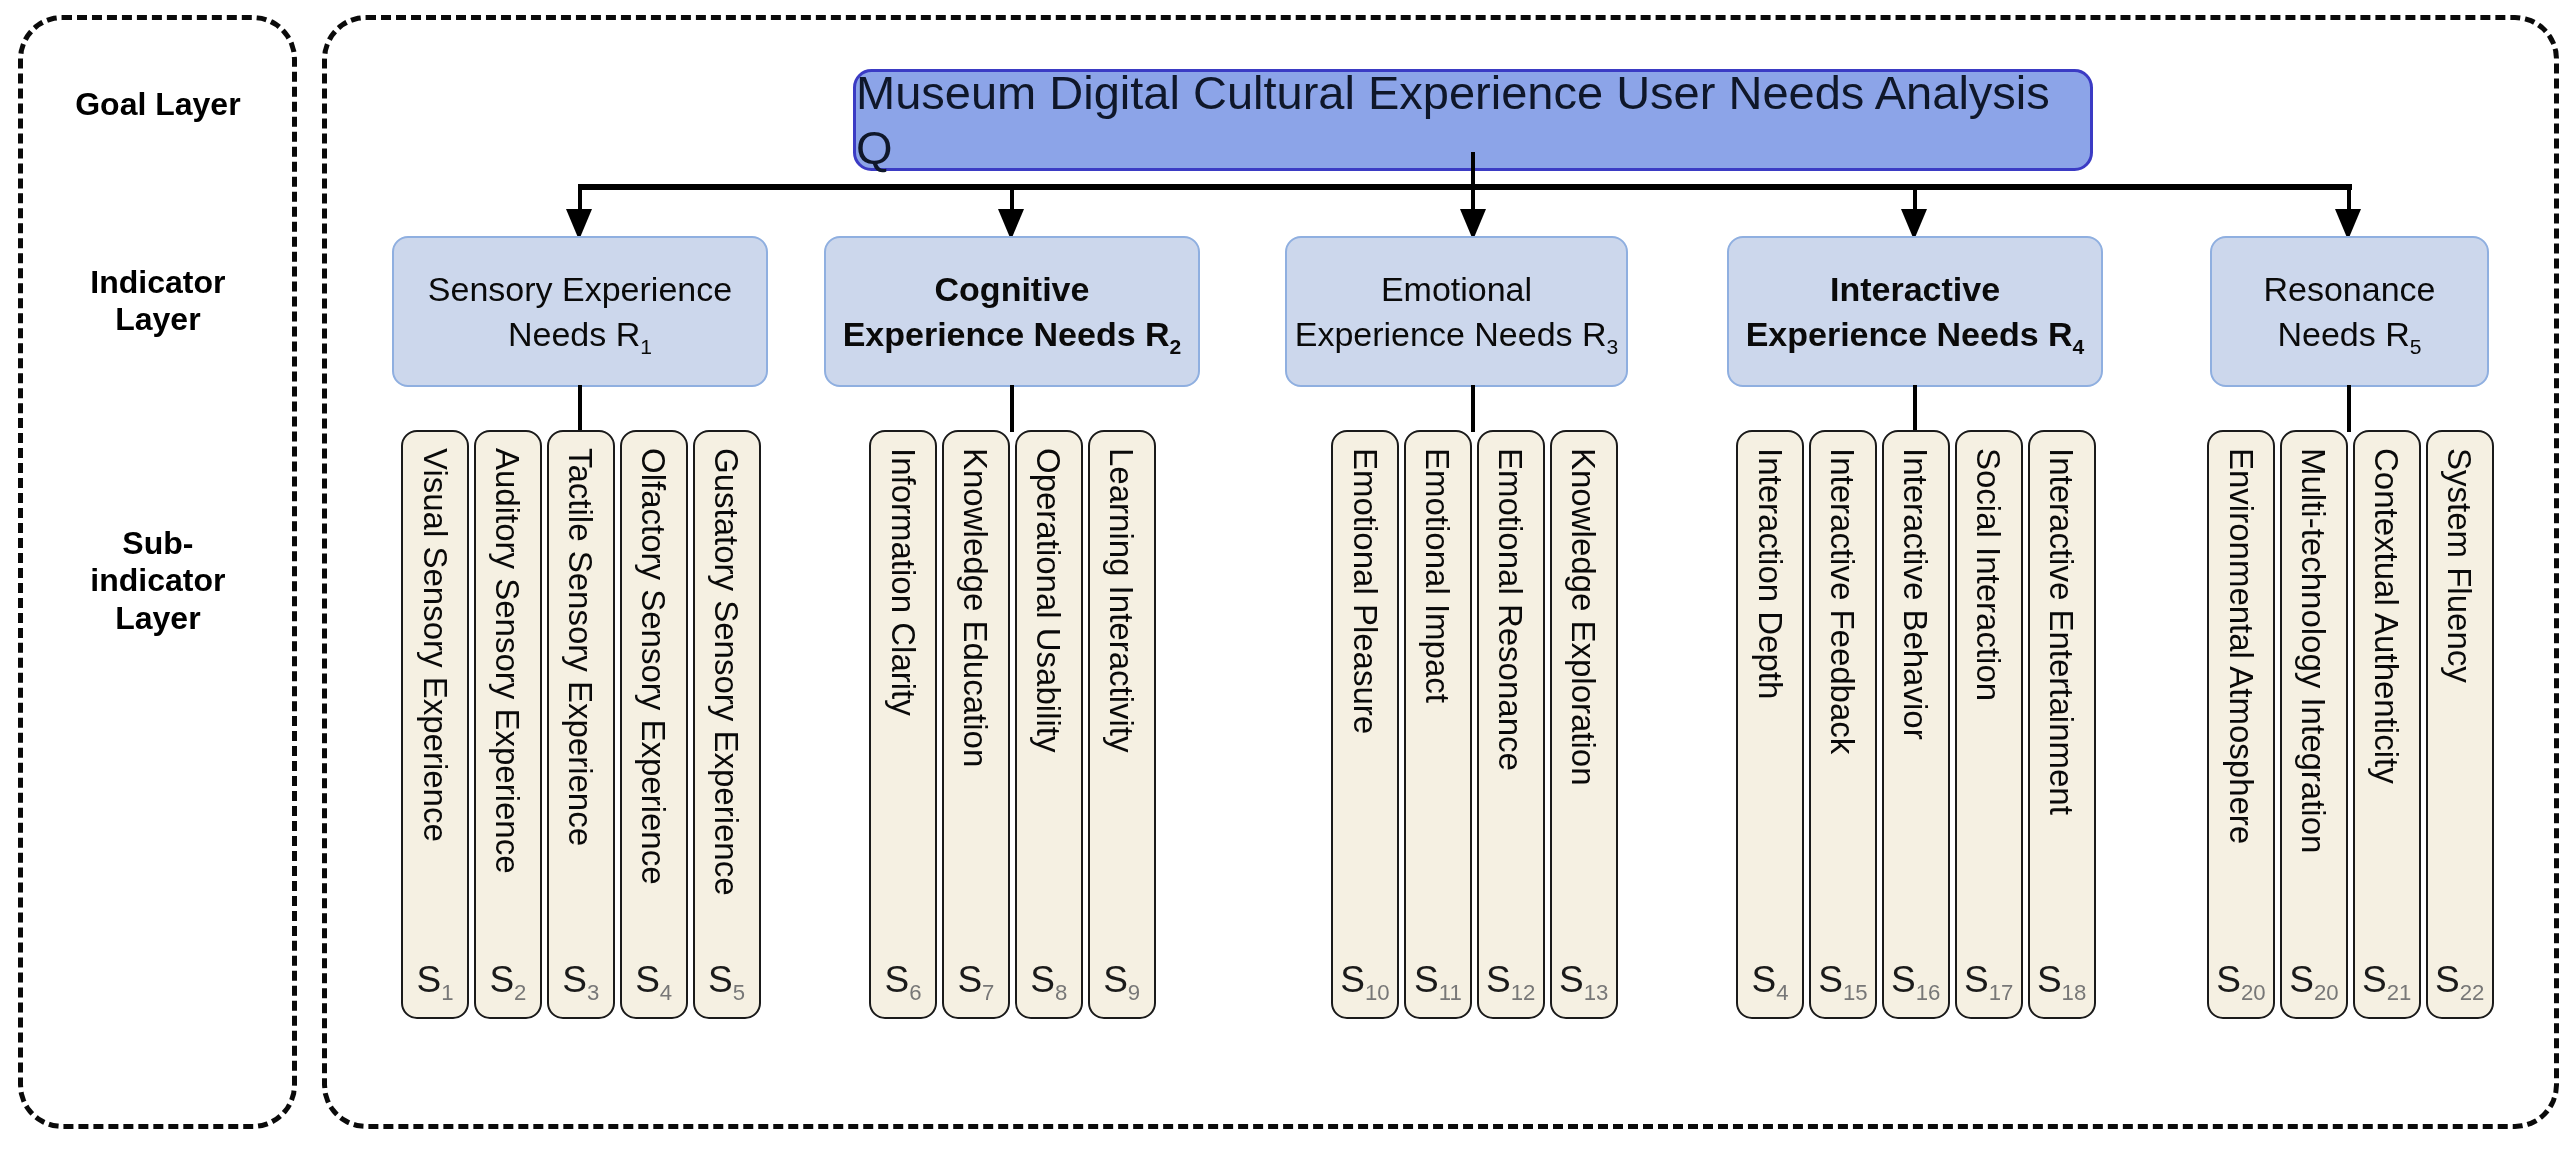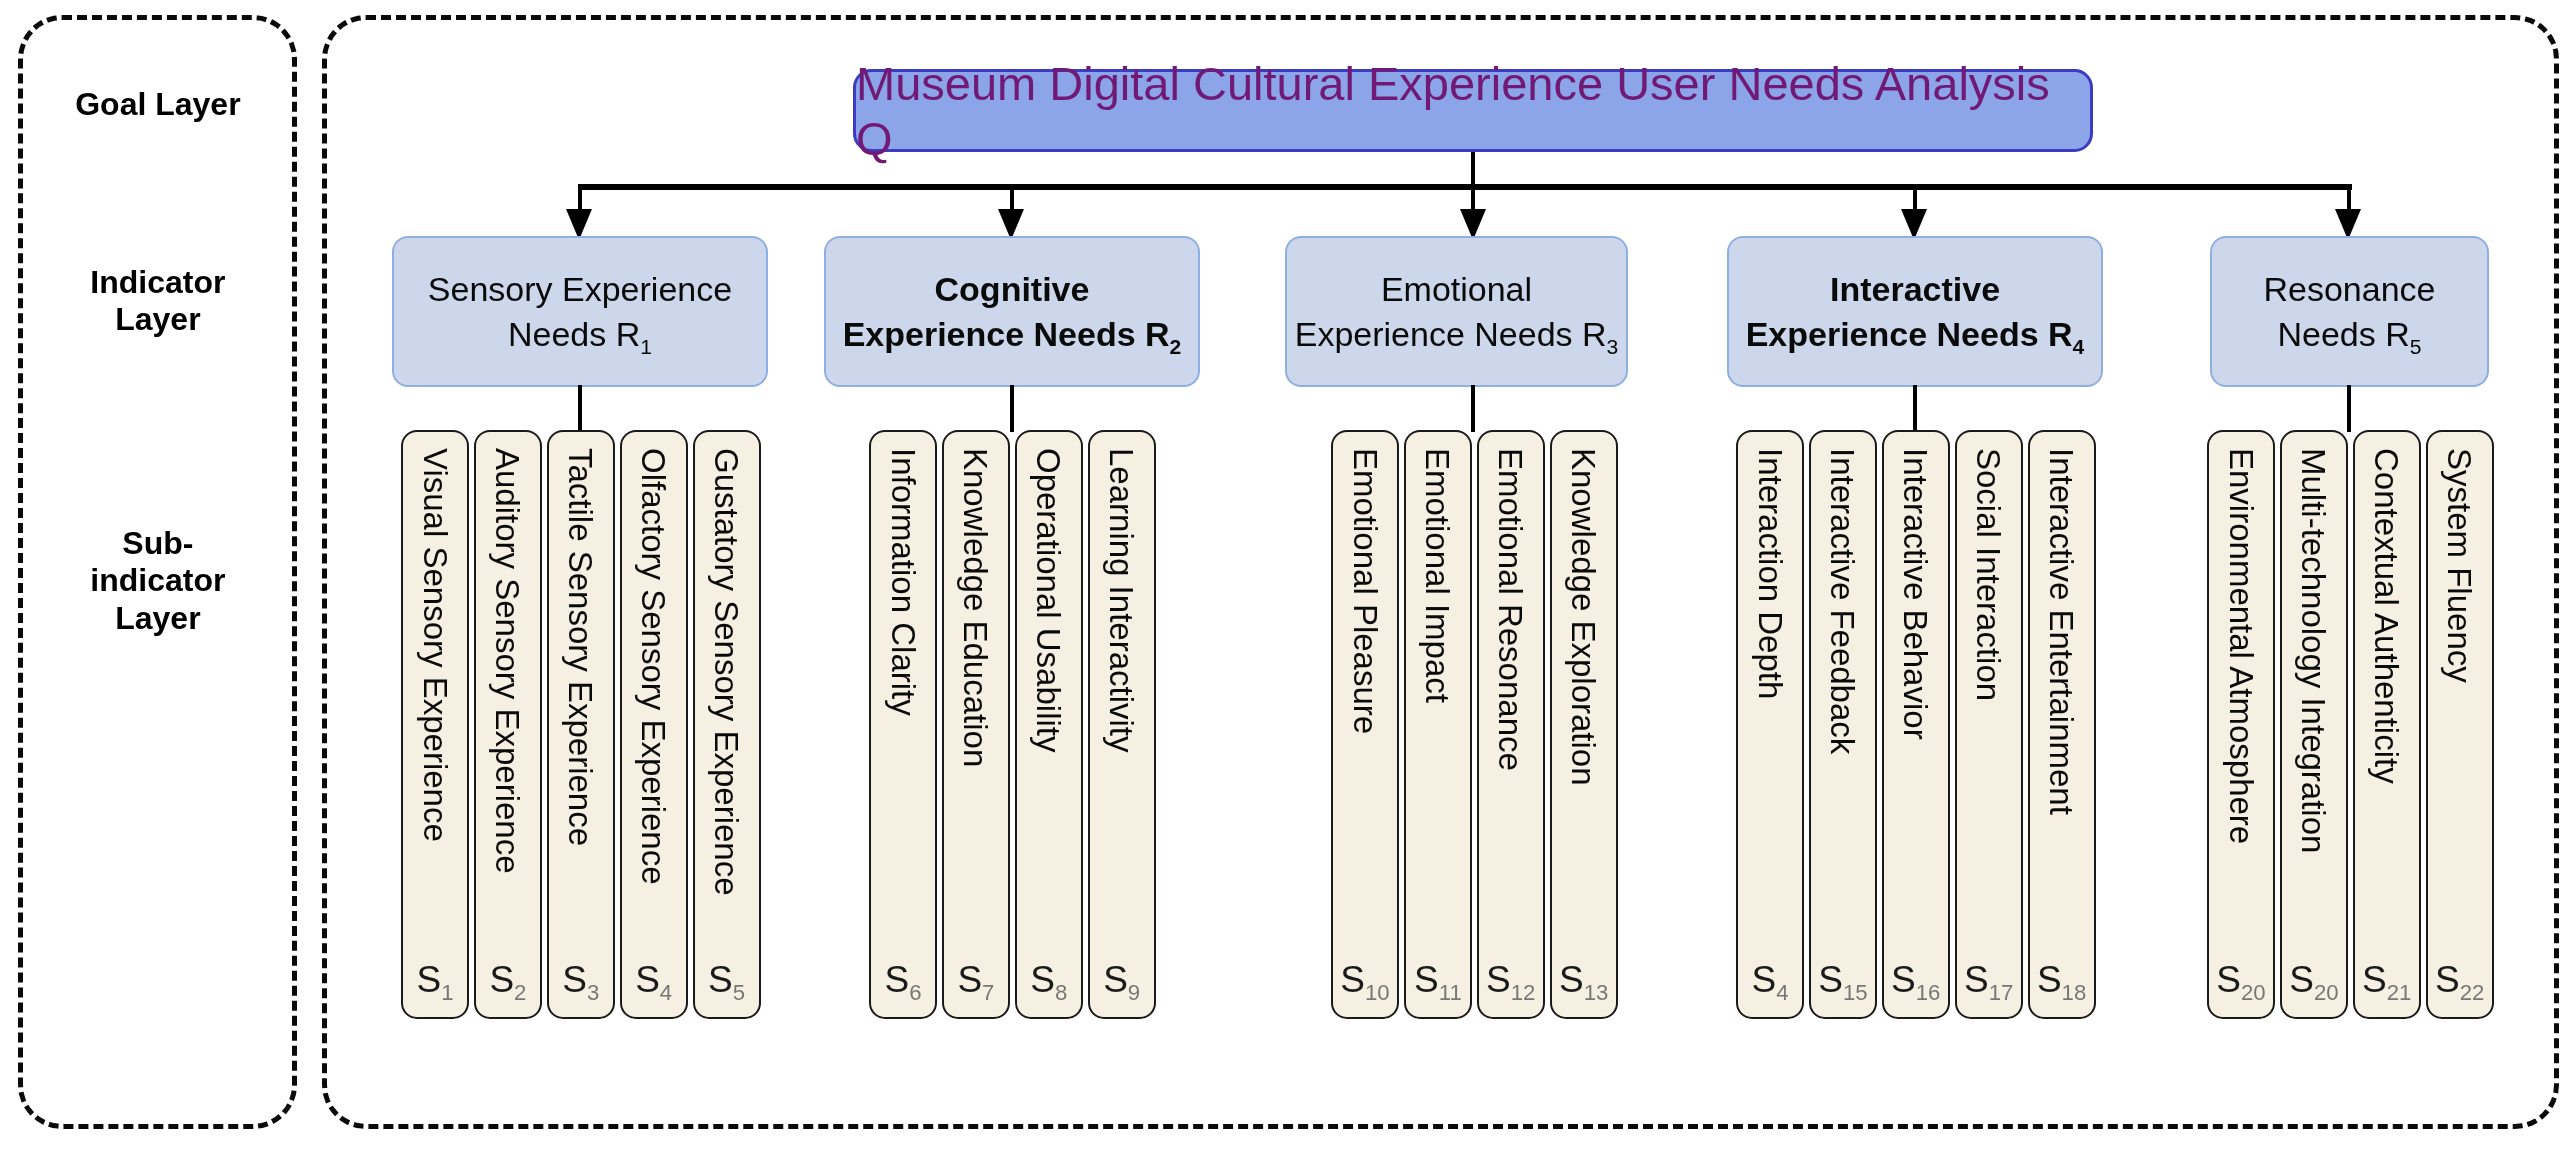--- a/index.html
+++ b/index.html
@@ -16,24 +16,24 @@
   .dashed-panel{position:absolute; border:5.5px dashed #0a0a0a; border-radius:44px; background:transparent;}
   #left-panel{left:18.4px; top:15.3px; width:279px; height:1114px;}
   #right-panel{left:322px; top:15.3px; width:2237px; height:1114px;}
 
   .side-label{position:absolute; left:0; right:0; text-align:center;
     font-weight:bold; font-size:32px; line-height:1.16; color:#000;}
   #side-goal{top:66px;}
   #side-indicator{top:244px;}
   #side-sub{top:505px;}
 
-  #goal-box{position:absolute; left:853px; top:69px; width:1240px; height:83px;
+  #goal-box{position:absolute; left:853px; top:69px; width:1240px; height:102px;
     background:var(--goal-fill); border:3.1px solid var(--goal-border); border-radius:18.4px;
     display:flex; align-items:center; justify-content:center;
-    font-size:47px; color:#701a75;}
+    font-size:47px; color:#0f172a;}
 
   .vline{position:absolute; width:4.3px; background:var(--line);}
   #trunk{position:absolute; left:578px; top:184px; width:1774px; height:5.5px; background:var(--line);}
 
   .drop-shaft{position:absolute; top:188px; height:24.6px; width:4.3px; background:var(--line);}
   .drop-head{position:absolute; top:209px; width:0; height:0;
     border-left:13.5px solid transparent; border-right:13.5px solid transparent;
     border-top:31px solid var(--line);}
 
   .r-box{position:absolute; top:236px; height:151px;

